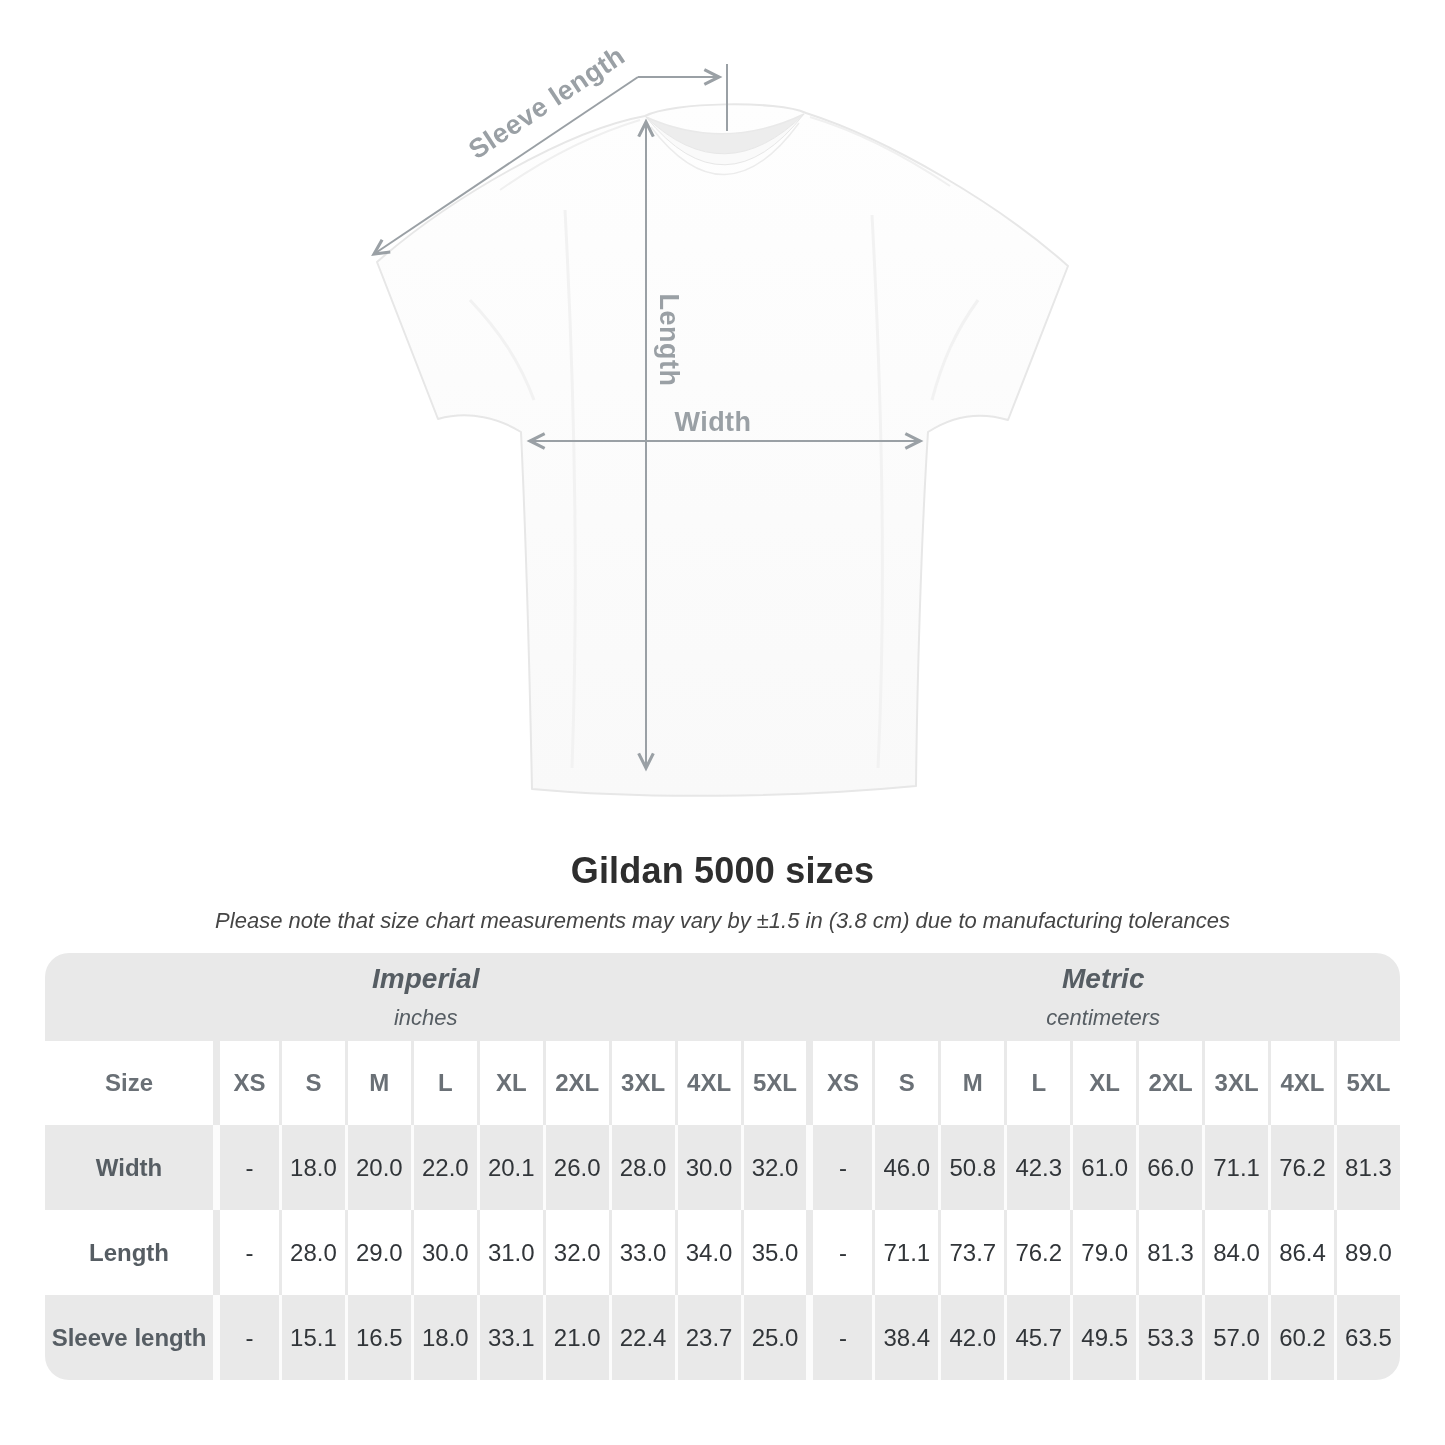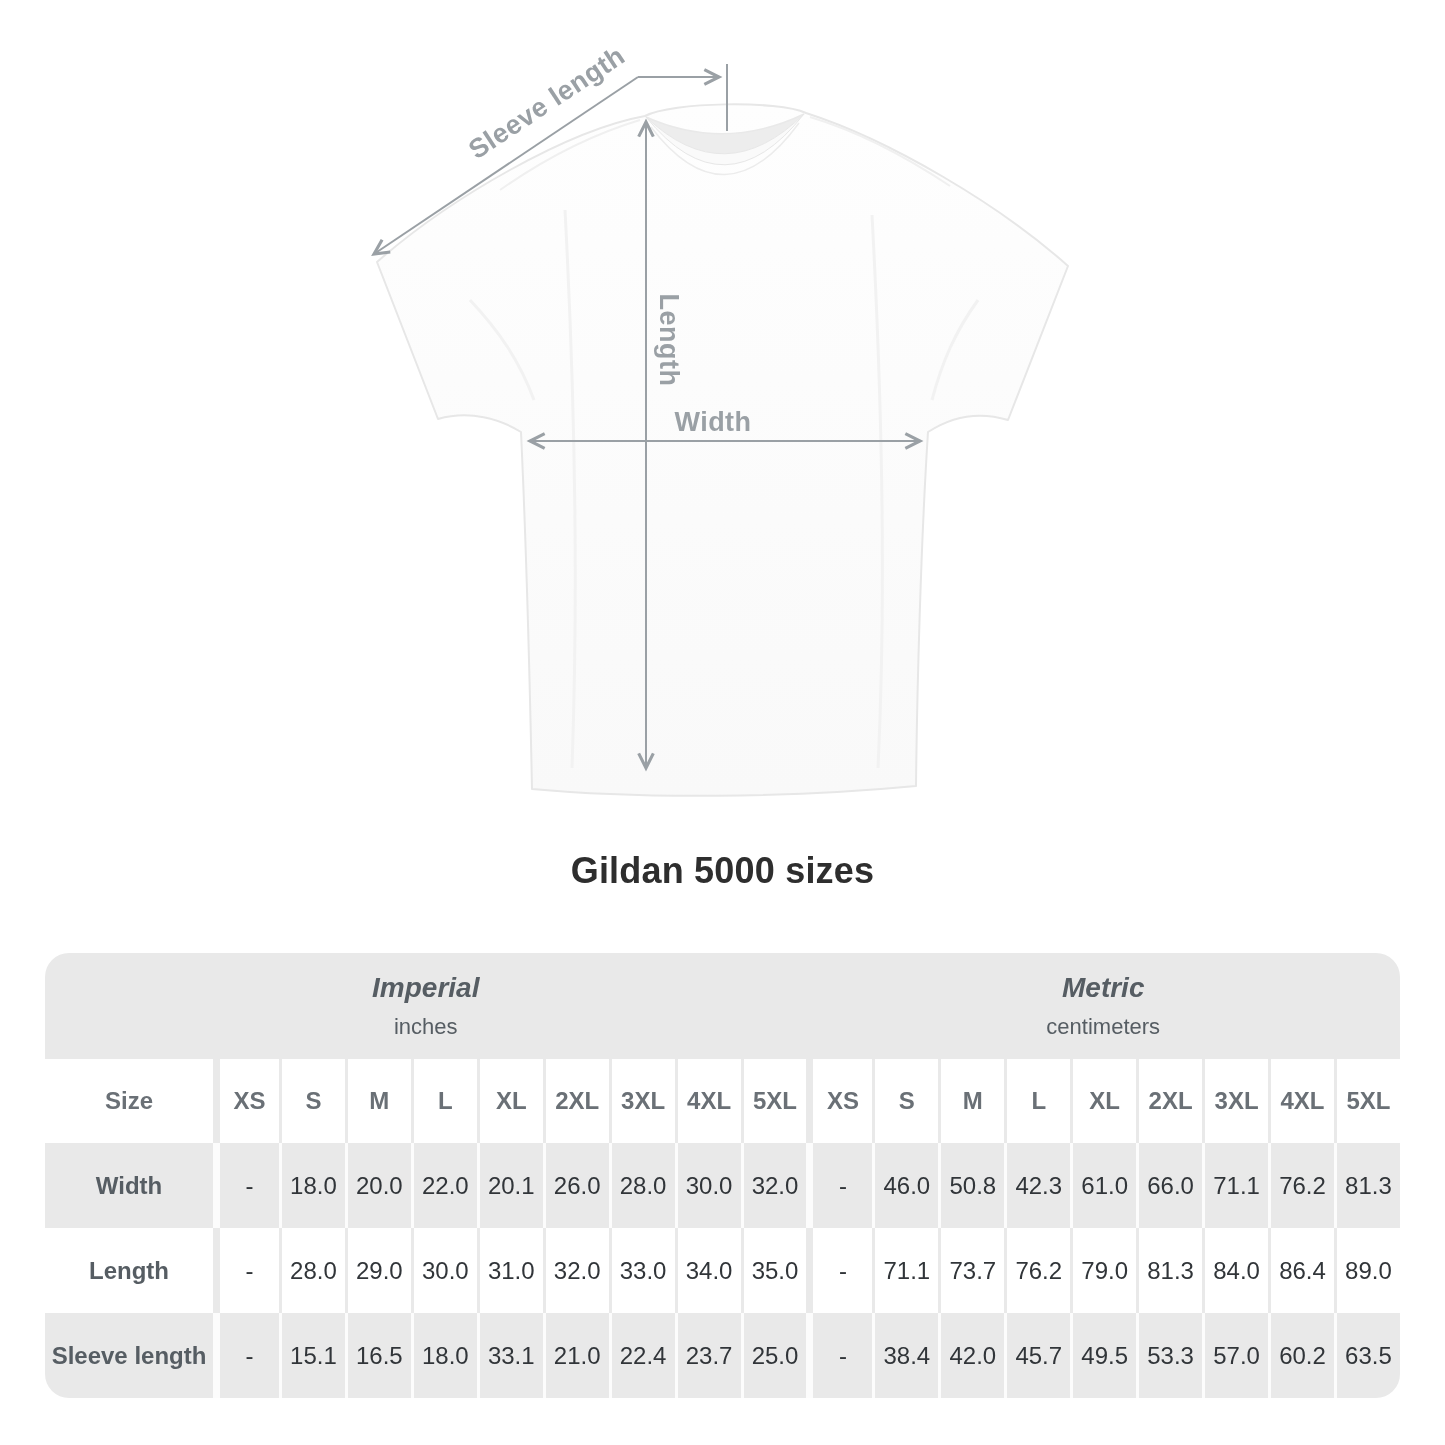--- a/index.html
+++ b/index.html
@@ -19,23 +19,23 @@
   .title-block{position:absolute;top:850px;left:0;width:100%;text-align:center;}
   .main-title{margin:0;font-size:36px;font-weight:700;color:#2e2e2e;letter-spacing:.2px;}
   .sub-title{margin:16px 0 0 0;font-size:22px;font-style:italic;color:#454545;}
 
   
   .table-wrap{position:absolute;top:953px;left:45px;width:1355px;border-radius:24px;
               overflow:hidden;}
   table{width:100%;border-collapse:separate;border-spacing:0;table-layout:fixed;}
   th,td{padding:0;text-align:center;vertical-align:middle;font-weight:400;}
 
-  .group-row th{height:106px;background:#e9e9e9;}
+  .group-row th{height:88px;background:#e9e9e9;}
   .g-title{font-size:28px;font-weight:700;font-style:italic;color:#565d63;}
-  .g-sub{margin-top:10px;font-size:22px;color:#565d63;}
+  .g-sub{margin-top:10px;font-size:22px;font-style:italic;color:#565d63;}
 
   .size-row th{height:84px;background:#fff;font-size:24px;font-weight:700;color:#6a7076;
                white-space:nowrap;text-align:center;}
   .data-row th{height:85px;font-size:24px;font-weight:700;color:#565d63;white-space:nowrap;}
   .data-row td{height:85px;font-size:24px;color:#313539;}
   .data-row.gray th,.data-row.gray td{background:#e9e9e9;}
   .data-row.white th,.data-row.white td{background:#fff;}
 
   
   .size-row th:nth-child(n+2){border-left:3px solid #e9e9e9;margin-top:20px;}
@@ -105,20 +105,21 @@
       </g>
     </svg>
 
     <div class="dim-label lbl-sleeve">Sleeve length</div>
     <div class="dim-label lbl-length">Length</div>
     <div class="dim-label lbl-width">Width</div>
   </div>
 
   <div class="title-block">
     <h1 class="main-title">Gildan 5000 sizes</h1>
+    <p class="sub-title">Please note that size chart measurements may vary by ±1.5 in (3.8 cm) due to manufacturing tolerances</p>
   </div>
 
   <div class="table-wrap">
     <table>
       <colgroup>
         <col style="width:12.4%">
         <col>
           <col>
           <col>
           <col>

